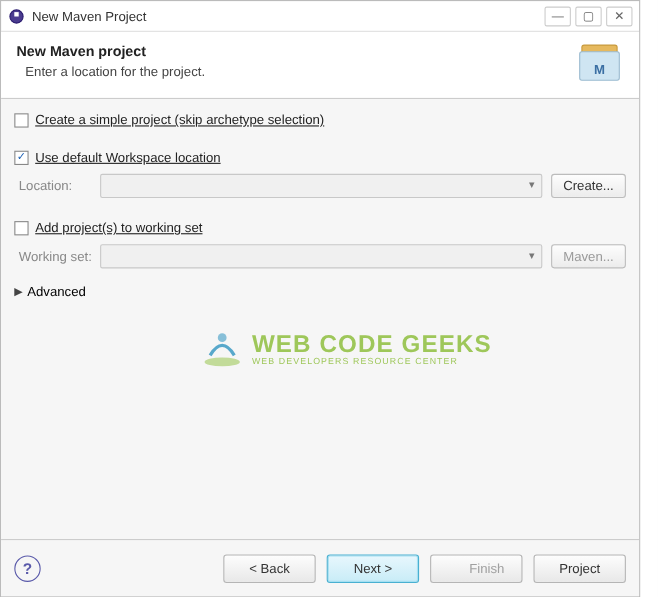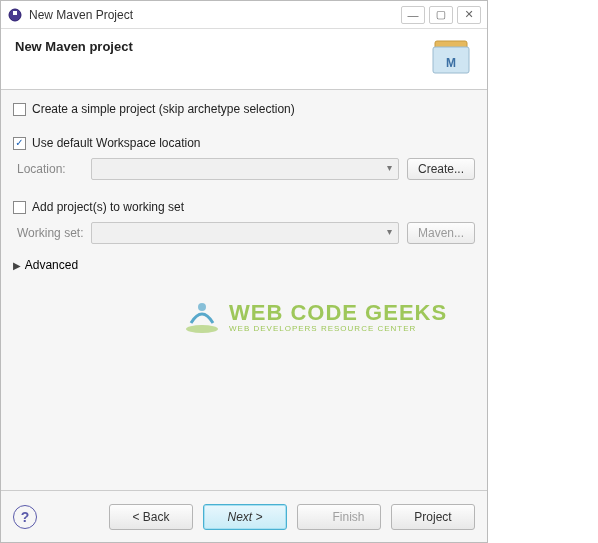--- a/index.html
+++ b/index.html
@@ -1,54 +1,54 @@
 <!DOCTYPE html>
 <html><head>
 <meta charset="utf-8">
 <style>
   * { box-sizing: border-box; font-family: "Segoe UI", Tahoma, sans-serif; font-size: 12px; }
   body { margin: 0; background: #fff; }
-  .window { width: 488px; height: 543px; border: 1px solid #bbb; background: #fff; display: flex; flex-direction: column; }
+  .window { width: 582px; height: 543px; border: 1px solid #bbb; background: #fff; display: flex; flex-direction: column; }
   .titlebar { height: 28px; border-bottom: 1px solid #ddd; display: flex; align-items: center; padding: 0 6px; }
   .titlebar .title-icon { width: 16px; height: 16px; margin-right: 6px; display: flex; align-items: center; justify-content: center; }
   .titlebar .title { flex: 1; color: #333; }
   .titlebar .win-btns { display: flex; gap: 4px; }
   .titlebar .win-btn { width: 24px; height: 18px; border: 1px solid #ccc; border-radius: 2px; display: flex; align-items: center; justify-content: center; color: #666; font-size: 11px; }
 
   .header { display: flex; border-bottom: 1px solid #ccc; padding: 10px 14px 12px 14px; background: #fff; }
   .header-text { flex: 1; }
   .header-title { font-weight: bold; font-size: 13px; color: #222; margin-bottom: 4px; }
   .header-sub { color: #444; padding-left: 8px; }
   .header-logo { width: 44px; height: 38px; margin-left: 8px; }
 
   .content { flex: 1; background: #f6f6f6; padding: 12px 12px 10px 12px; display: flex; flex-direction: column; }
 
   .row { display: flex; align-items: center; margin-bottom: 8px; }
   .checkbox { width: 13px; height: 13px; border: 1px solid #888; background: #fff; margin-right: 6px; display: inline-flex; align-items: center; justify-content: center; font-size: 10px; color: #1a5fb4; }
   .checkbox.checked::after { content: "✓"; line-height: 1; }
-  .chk-label { color: #222; }
+  .chk-label { color: #222; text-decoration: underline; }
   .label { width: 74px; color: #888; }
   .combo { flex: 1; height: 22px; border: 1px solid #c8c8c8; border-radius: 2px; background: #fff; position: relative; margin-right: 8px; }
   .combo.disabled { background: #f0f0f0; }
   .combo .caret { position: absolute; right: 6px; top: 3px; font-size: 10px; color: #777; }
   .btn-small { height: 22px; min-width: 66px; padding: 0 10px; border: 1px solid #bcbcbc; border-radius: 3px; background: linear-gradient(#fdfdfd,#ececec); color: #333; display: inline-flex; align-items: center; justify-content: center; }
   .btn-small.disabled { color: #9a9a9a; }
   .adv-row { display: flex; align-items: center; margin-top: 6px; cursor: default; }
   .adv-caret { margin-right: 4px; color: #444; font-size: 10px; }
 
   .watermark { position: absolute; left: 180px; top: 260px; opacity: 0.85; pointer-events: none; margin-top: 34px; }
   .watermark .wm-main { font-size: 22px; font-weight: 600; color: #8fbf3f; letter-spacing: 1px; }
   .watermark .wm-sub { font-size: 8px; color: #8fbf3f; letter-spacing: 1px; margin-top: -2px; }
 
   .footer { height: 52px; border-top: 1px solid #ccc; background: #f6f6f6; display: flex; align-items: center; padding: 0 12px; }
   .help-icon { width: 24px; height: 24px; border: 1.5px solid #5a5aaa; color: #5a5aaa; border-radius: 50%; display: flex; align-items: center; justify-content: center; font-size: 14px; font-weight: bold; }
   .footer-spacer { flex: 1; }
   .footer .btn { height: 26px; min-width: 84px; margin-left: 10px; border: 1px solid #b5b5b5; border-radius: 3px; background: linear-gradient(#fdfdfd,#e8e8e8); display: inline-flex; align-items: center; justify-content: center; color: #333; }
   .footer .btn.disabled { color: #a0a0a0; padding-left: 19px; }
-  .footer .btn.primary { border: 1px solid #49b0d1; background: linear-gradient(#e8f7fd,#c8ecf7); box-shadow: inset 0 0 0 1px #a6e0f2; font-style: italic; }
+  .footer .btn.primary { border: 1px solid #49b0d1; background: linear-gradient(#e8f7fd,#c8ecf7); box-shadow: inset 0 0 0 1px #a6e0f2; }
 
   .window { position: relative; }
   .spacer { flex: 1; }
 </style>
 </head>
 <body>
 
 <div class="window">
 
   <div class="titlebar">
@@ -62,20 +62,21 @@
     <div class="win-btns">
       <div class="win-btn">—</div>
       <div class="win-btn">▢</div>
       <div class="win-btn">✕</div>
     </div>
   </div>
 
   <div class="header">
     <div class="header-text">
       <div class="header-title">New Maven project</div>
+      <div class="header-sub">Enter a location for the project.</div>
     </div>
     <div class="header-logo">
       <svg width="44" height="38" viewBox="0 0 44 38">
         <rect x="6" y="2" width="32" height="8" rx="2" fill="#e6b95e" stroke="#c89a3e"></rect>
         <rect x="4" y="8" width="36" height="26" rx="2" fill="#cfe5f2" stroke="#9abacf"></rect>
         <text x="22" y="28" text-anchor="middle" font-size="18" font-weight="bold" fill="#3b6fa3">M</text>
       </svg>
     </div>
   </div>
 

